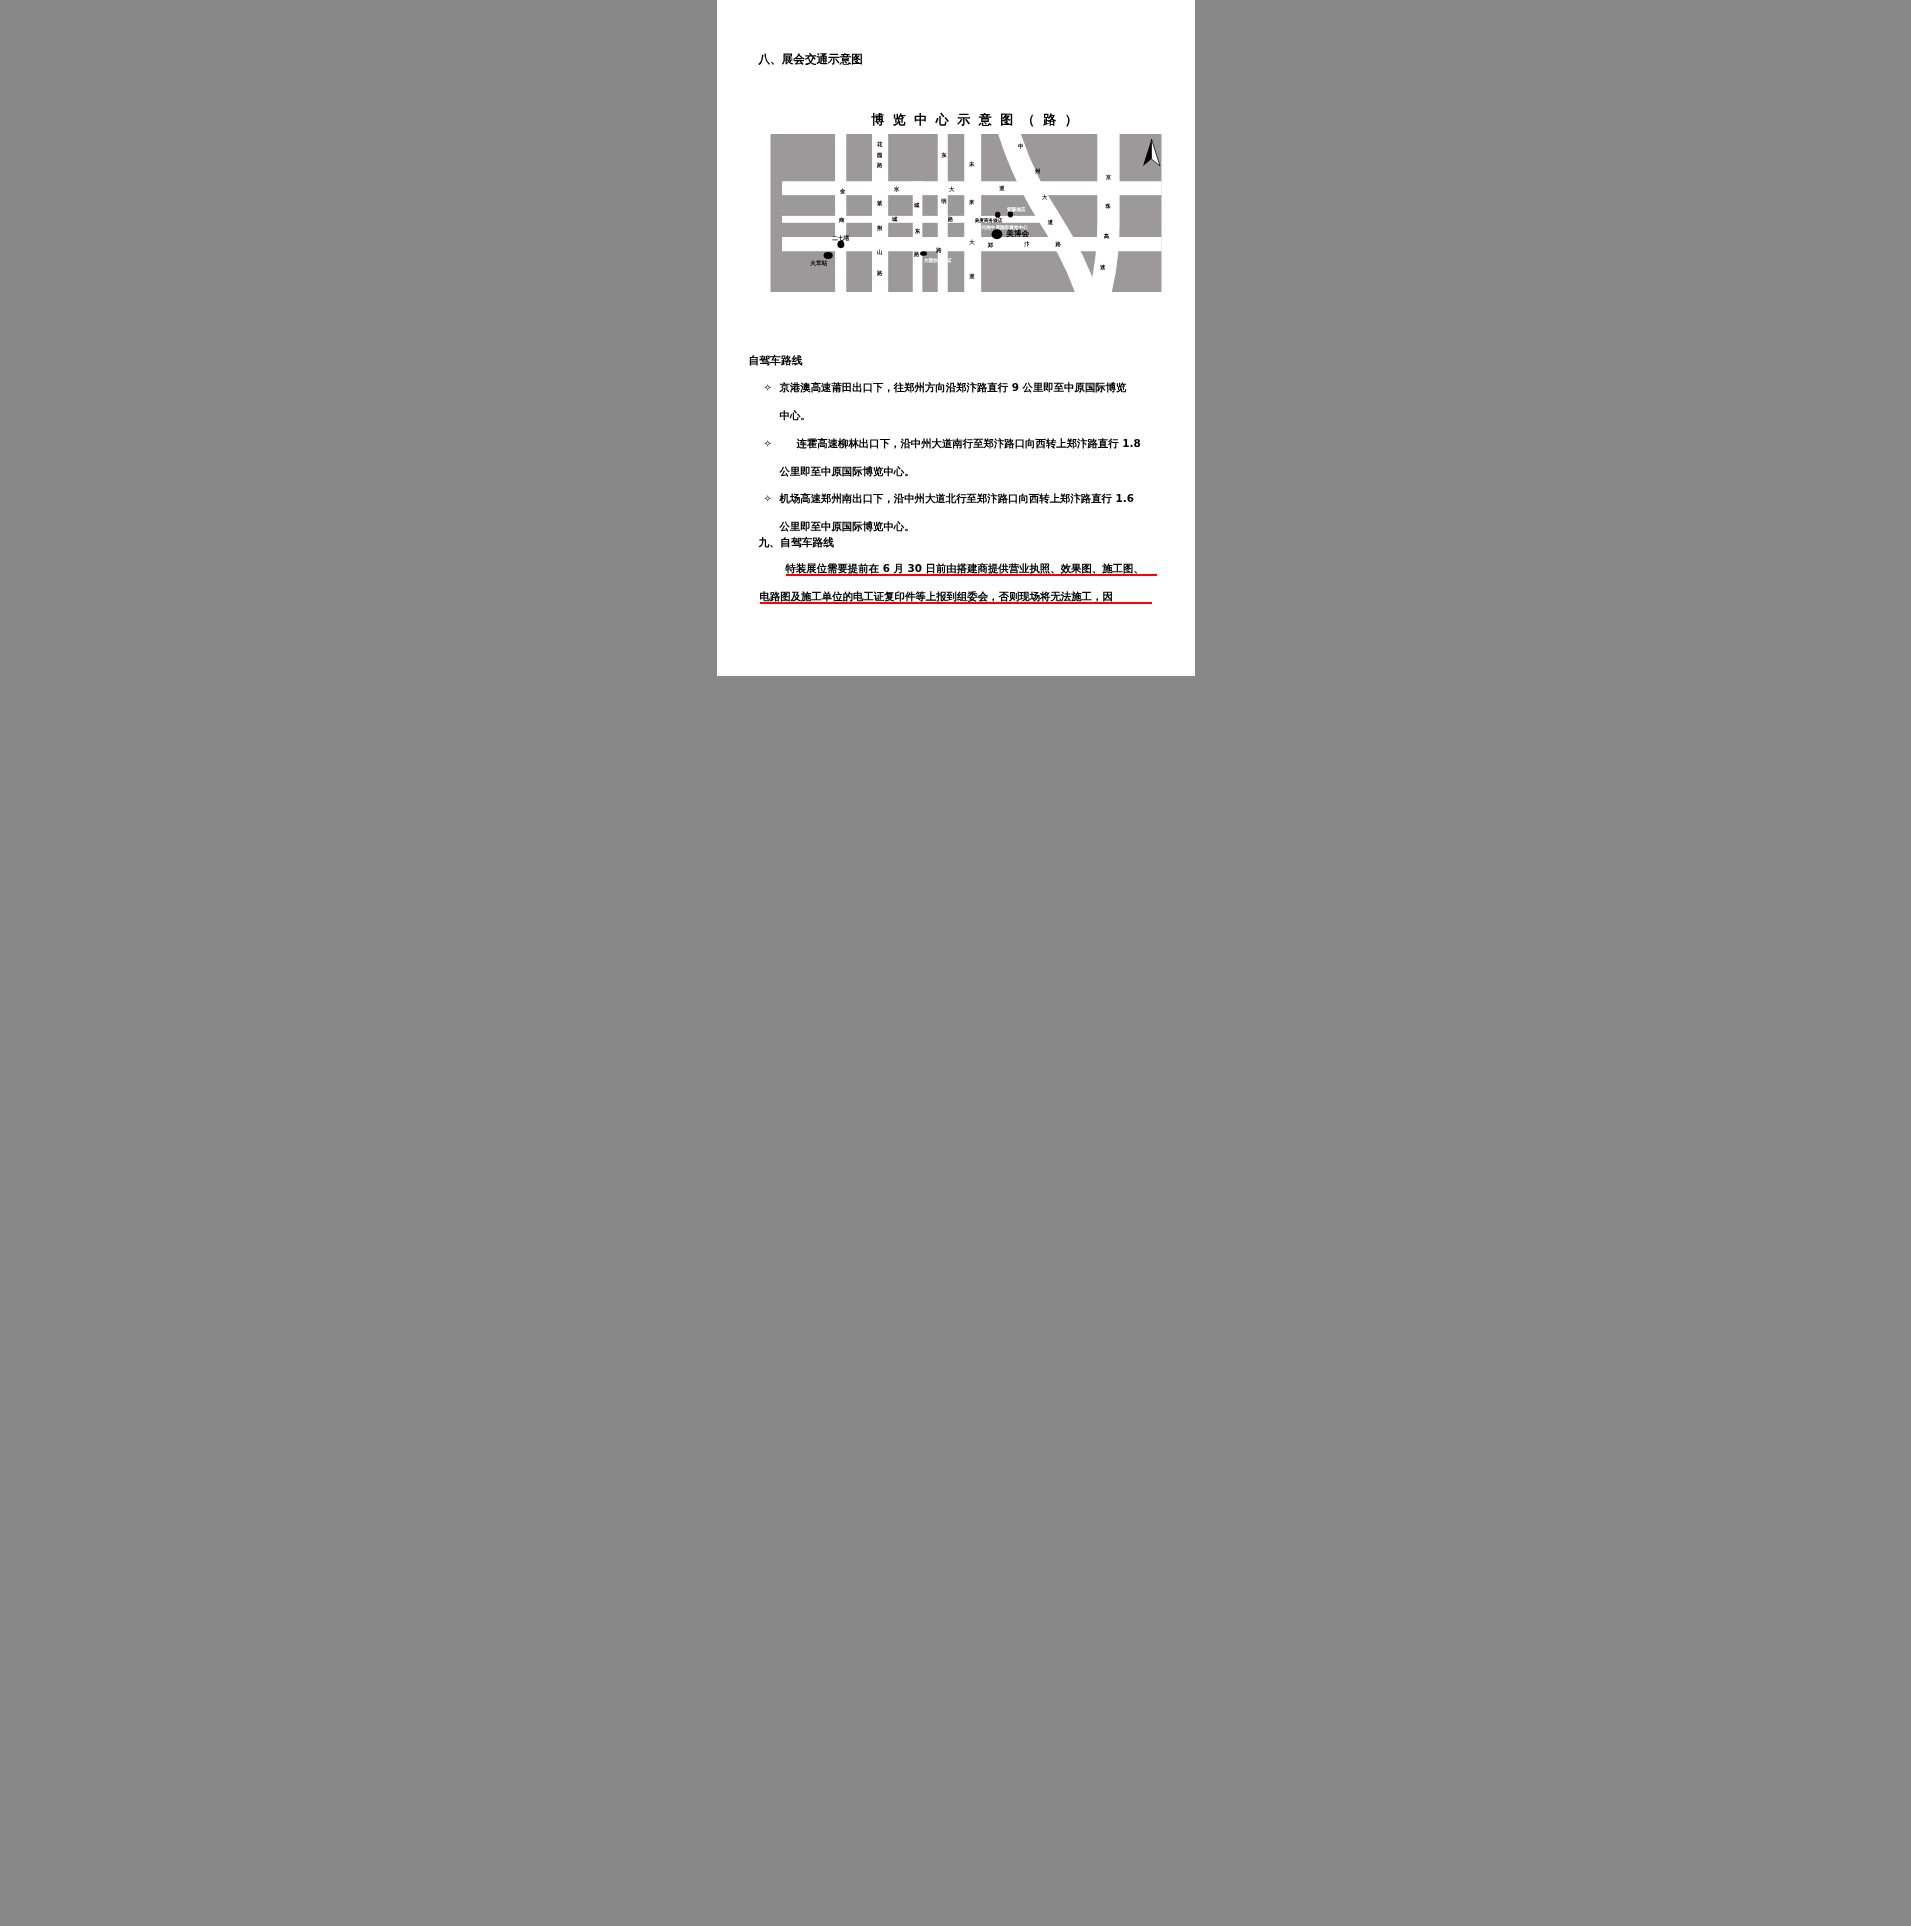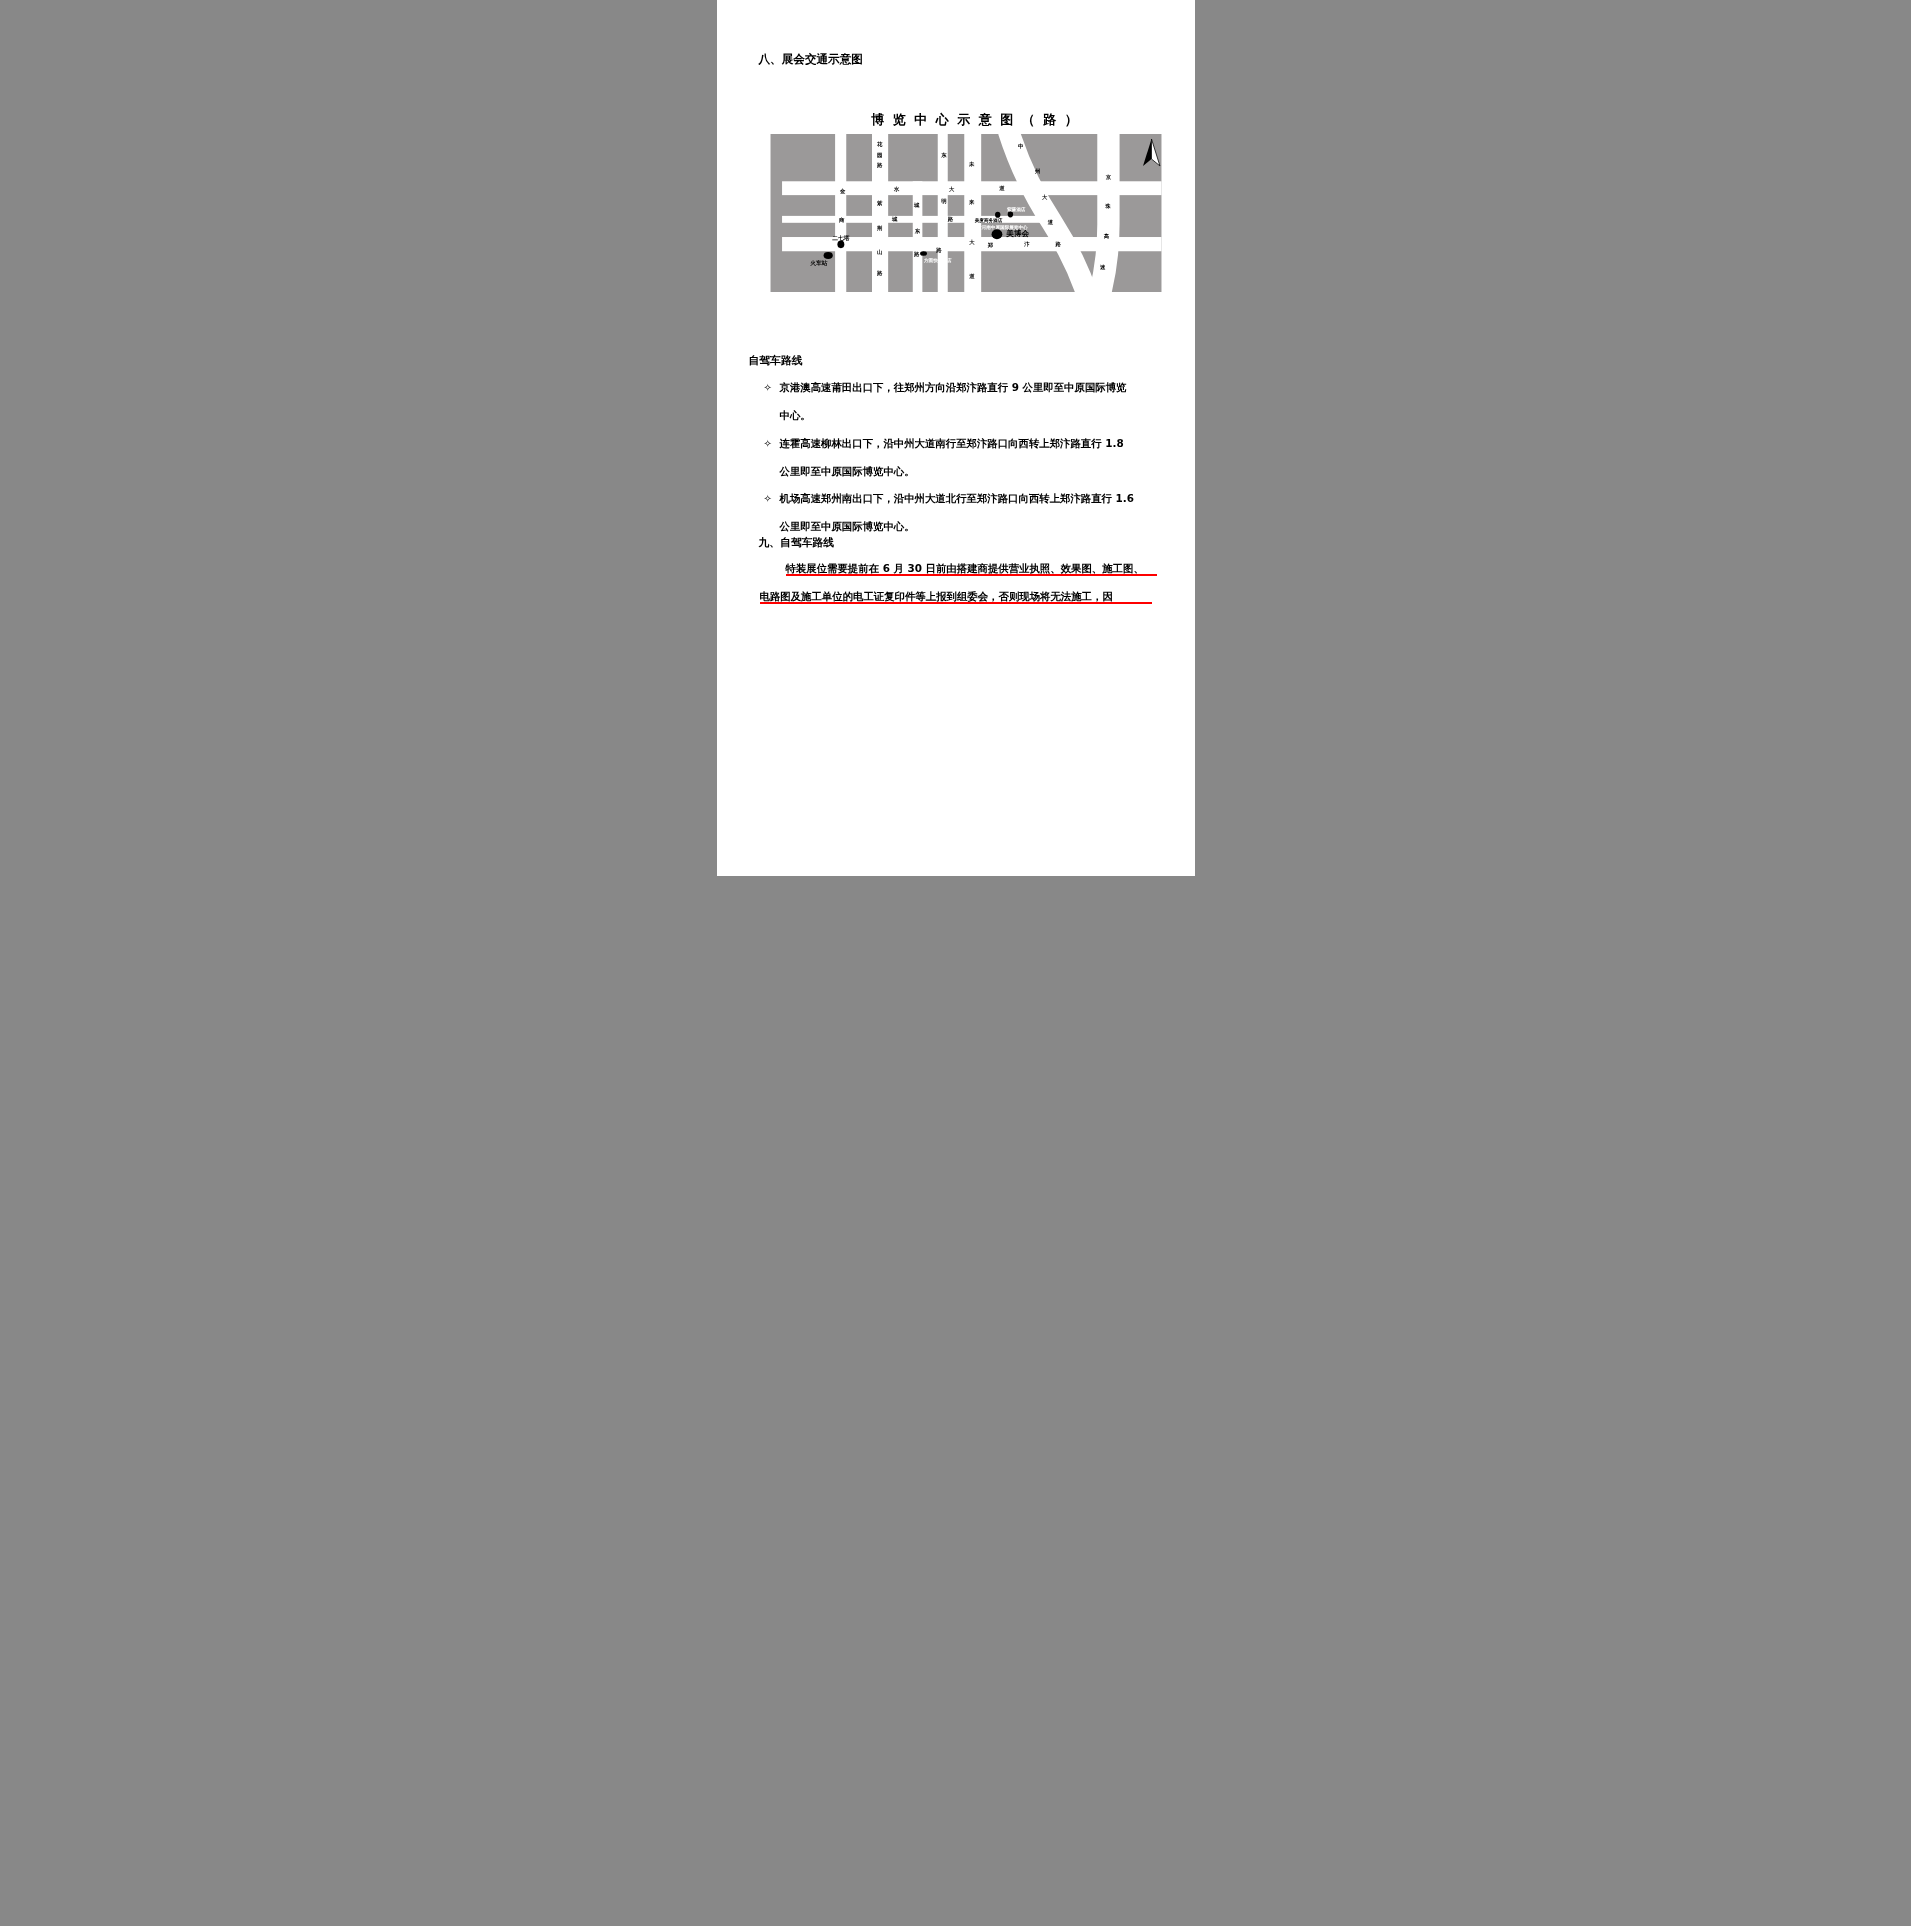--- a/index.html
+++ b/index.html
@@ -1,16 +1,16 @@
 <!DOCTYPE html>
 <html style="font-size:6.2px"><head>
 <meta charset="utf-8">
 <style>
   html,body{margin:0;padding:0;background:#888;}
-  .page{position:relative;width:478px;height:876px;background:#ffffff;margin:0 auto;
+  .page{position:relative;width:478px;height:676px;background:#ffffff;margin:0 auto;
         font-family:"DejaVu Sans","Liberation Sans",sans-serif;color:#000;overflow:hidden;text-decoration:underline;}
   .abs{position:absolute;white-space:nowrap;}
   .h-main{font-size:11.6px;font-weight:700;}
   .map-title{left:62px;top:111px;width:392px;text-align:center;font-size:13px;font-weight:700;
              letter-spacing:8.5px;text-indent:8.5px;}
   .body-line{font-size:10.4px;font-weight:600;}
   .bullet{font-size:10px;font-weight:400;}
   .underbar{position:absolute;height:1.5px;}
   svg text{font-family:"DejaVu Sans","Liberation Sans",sans-serif;}
   .rl{font-size:14px;font-weight:600;fill:#000;text-anchor:middle;}
@@ -113,21 +113,21 @@
     </g>
   </svg>
 
   <div class="abs h-main" style="left:32px;top:354px;font-size:10.8px;">自驾车路线</div>
 
   <div class="abs bullet" style="left:47px;top:382px;">✧</div>
   <div class="abs body-line" style="left:63px;top:381px;">京港澳高速莆田出口下，往郑州方向沿郑汴路直行 9 公里即至中原国际博览</div>
   <div class="abs body-line" style="left:63px;top:409px;">中心。</div>
 
   <div class="abs bullet" style="left:47px;top:438px;">✧</div>
-  <div class="abs body-line" style="left:63px;top:437px;">连霍高速柳林出口下，沿中州大道南行至郑汴路口向西转上郑汴路直行 1.8</div>
+  <div class="abs body-line" style="left:80px;top:437px;">连霍高速柳林出口下，沿中州大道南行至郑汴路口向西转上郑汴路直行 1.8</div>
   <div class="abs body-line" style="left:63px;top:465px;">公里即至中原国际博览中心。</div>
 
   <div class="abs bullet" style="left:47px;top:493px;">✧</div>
   <div class="abs body-line" style="left:63px;top:492px;">机场高速郑州南出口下，沿中州大道北行至郑汴路口向西转上郑汴路直行 1.6</div>
   <div class="abs body-line" style="left:63px;top:520px;">公里即至中原国际博览中心。</div>
 
   <div class="abs h-main" style="left:42px;top:536px;font-size:10.8px;">九、自驾车路线</div>
 
   <div class="abs body-line" style="left:69px;top:562px;">特装展位需要提前在 6 月 30 日前由搭建商提供营业执照、效果图、施工图、</div>
   <div class="underbar" style="left:69px;top:574px;width:371px;background:#fe0000;"></div>

